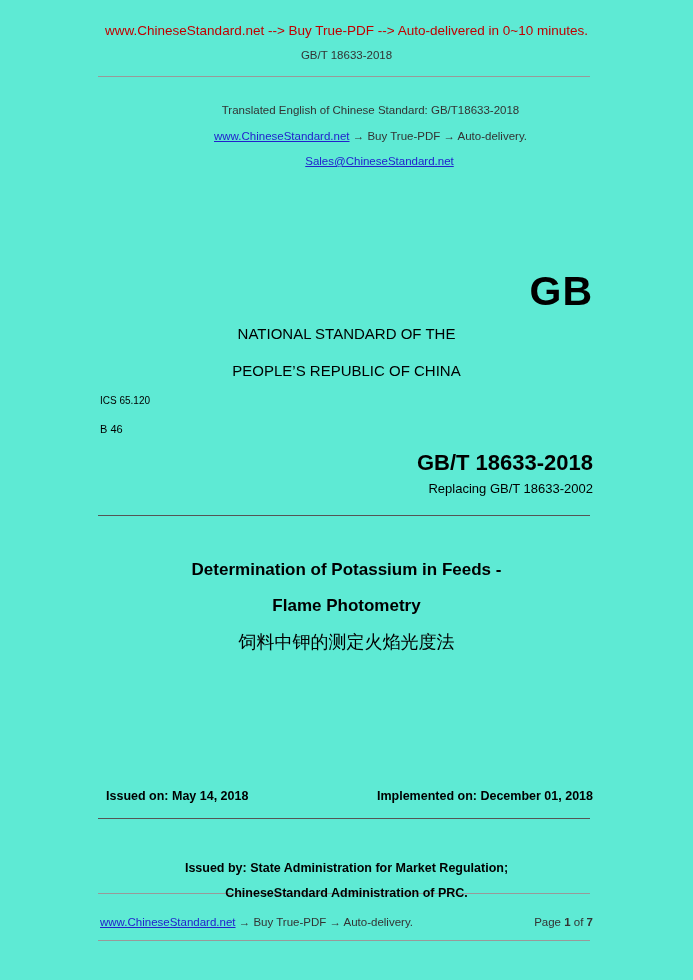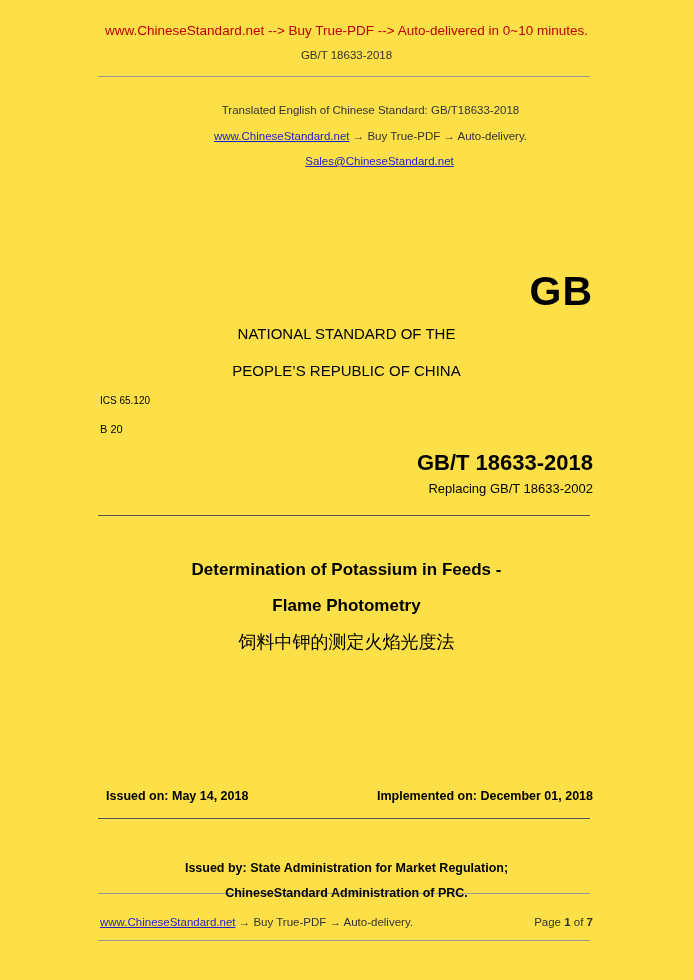--- a/index.html
+++ b/index.html
@@ -7,21 +7,21 @@
     padding: 0;
     background: #7a7a7a;
   }
   body {
     font-family: "Liberation Sans", sans-serif;
   }
   .page {
     position: relative;
     width: 693px;
     height: 980px;
-    background: #fde047;
+    background: #5eead4;
     margin: 0 auto;
     overflow: hidden;
     box-sizing: border-box;
   }
   .inner {
     position: absolute;
     left: 0;
     top: 0;
     width: 693px;
     height: 980px;
@@ -218,21 +218,21 @@
     <div class="sub-line sub3">
       <a class="link" href="#">Sales@ChineseStandard.net</a>
     </div>
 
     <div class="gb-big">GB</div>
 
     <div class="nat1">NATIONAL STANDARD OF THE</div>
     <div class="nat2">PEOPLE’S REPUBLIC OF CHINA</div>
 
     <div class="ics">ICS 65.120</div>
-    <div class="bcode">B 20</div>
+    <div class="bcode">B 46</div>
 
     <div class="stdno-big">GB/T 18633-2018</div>
     <div class="replacing">Replacing  GB/T  18633-2002</div>
 
     <div class="rule rule-mid"></div>
 
     <div class="title-en1">Determination of Potassium in Feeds -</div>
     <div class="title-en2">Flame Photometry</div>
     <div class="title-cn">饲料中钾的测定火焰光度法</div>
 

